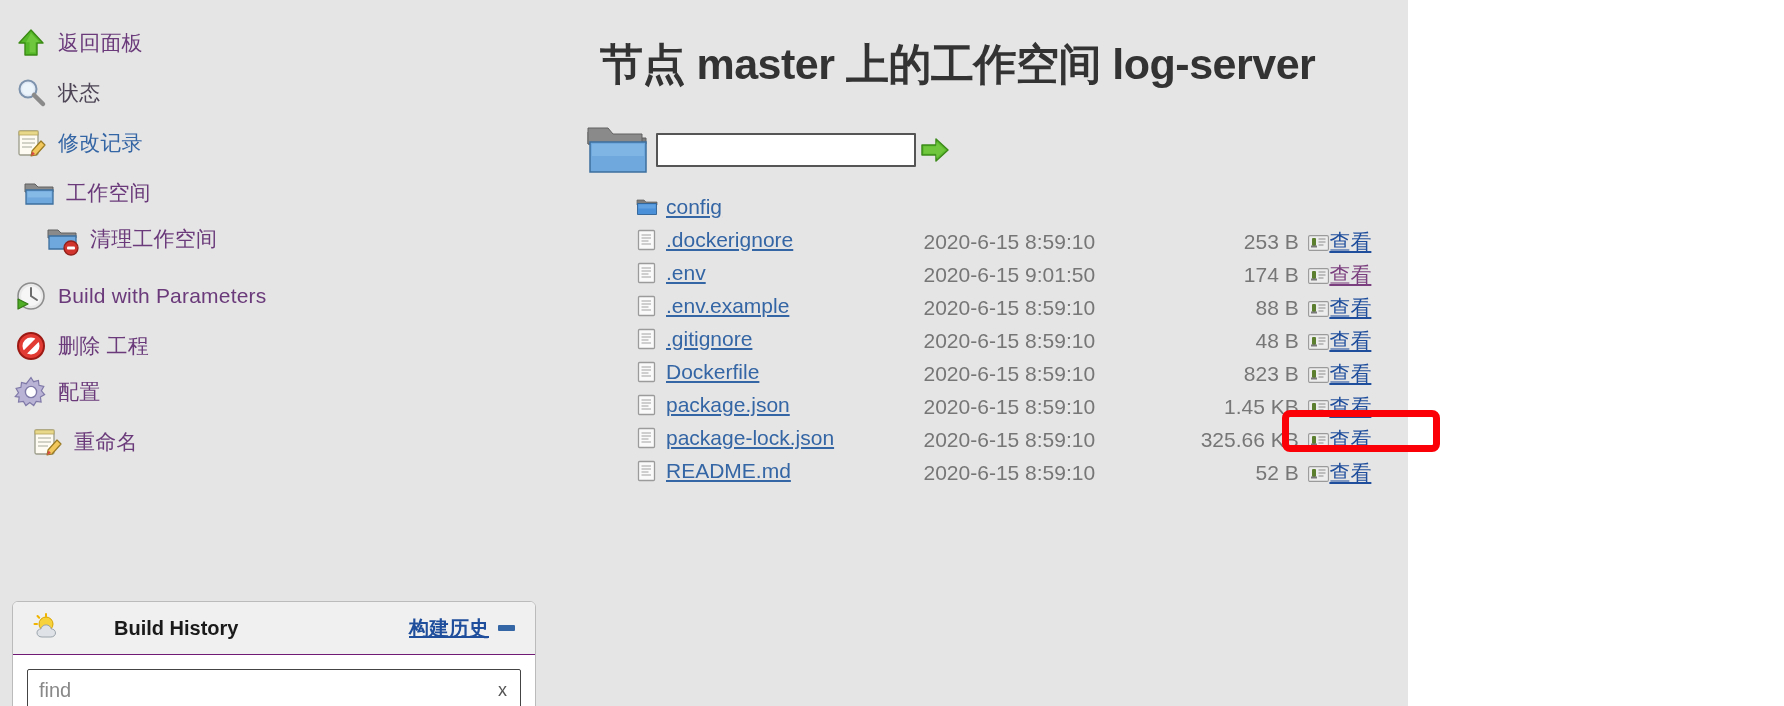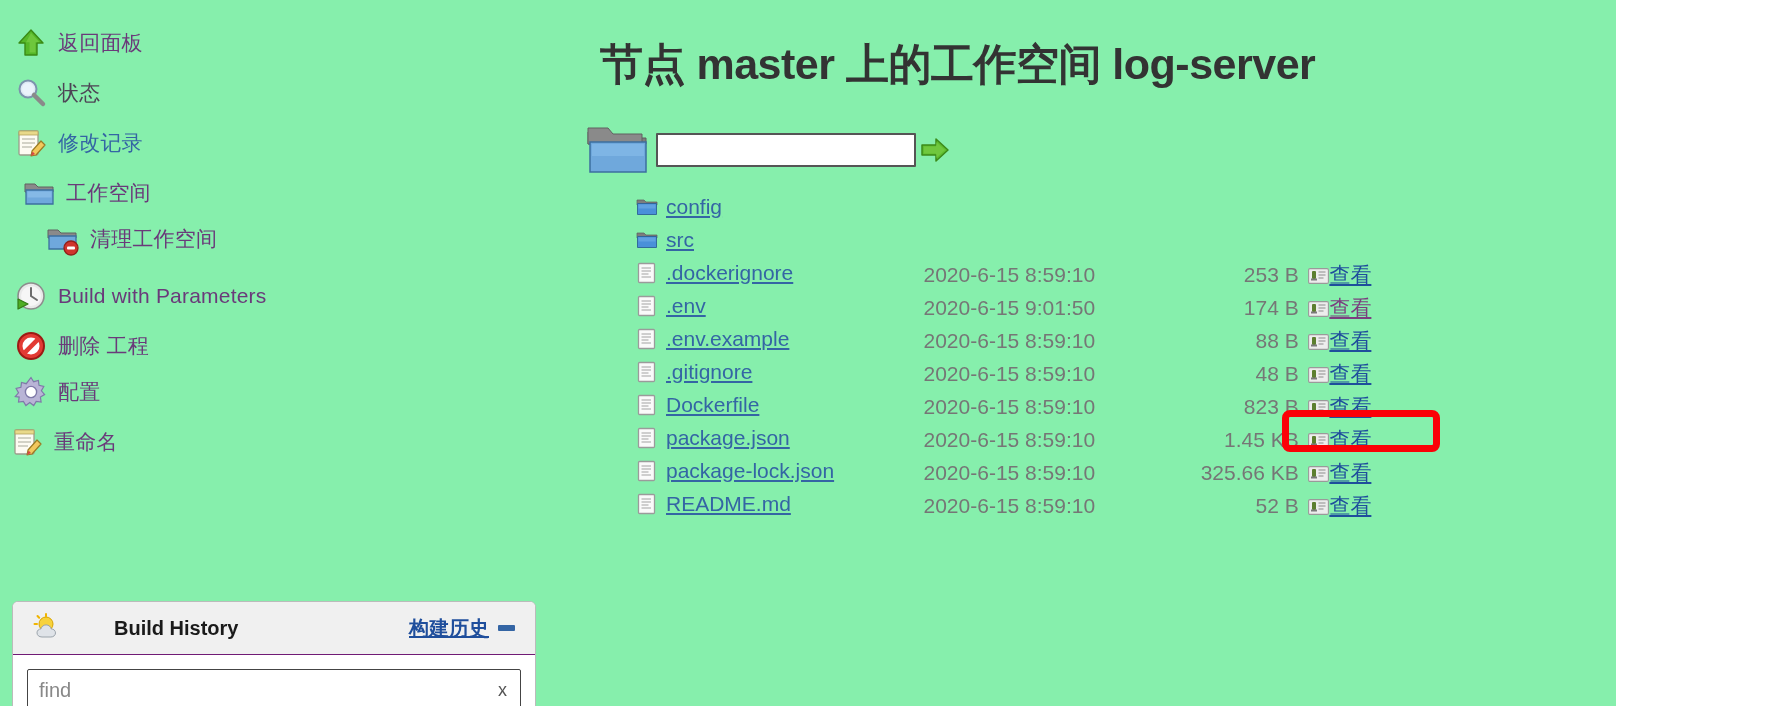--- a/index.html
+++ b/index.html
@@ -7,23 +7,23 @@
     padding: 0;
     background: #ffffff;
     width: 1784px;
     height: 706px;
     overflow: hidden;
     font-family: "Liberation Sans", sans-serif;
   }
 
   #root {
     position: relative;
-    width: 1616px;
+    width: 1408px;
     height: 706px;
-    background: #86efac;
+    background: #e5e5e5;
     text-decoration: underline;
   }
 
   
   #sidebar {
     position: absolute;
     left: 0;
     top: 0;
     width: 600px;
     height: 706px;
@@ -307,21 +307,21 @@
           <span class="ticon">
             <svg viewBox="0 0 34 34">
               <g fill="#b9b4d6" stroke="#7f79a8" stroke-width="1.2">
                 <path d="M17 2.5l2.6 4.2 4.8-1.3 .6 4.9 4.8 1.2-2.4 4.3 3.2 3.8-4.2 2.5 .7 4.9-4.9-.6-2.5 4.2-3.9-3-3.9 3-2.5-4.2-4.9 .6 .7-4.9L1.3 21.6 4.5 17.8 2.1 13.5l4.8-1.2 .6-4.9 4.8 1.3z"></path>
               </g>
               <circle cx="17" cy="17" r="5.6" fill="#ffffff" stroke="#7f79a8" stroke-width="1.4"></circle>
             </svg>
           </span>
           <span class="tlabel link-visited">配置</span>
         </div>
-        <div class="task" style="left: 10px; top: 425px;">
+        <div class="task" style="left: 30px; top: 425px;">
           <span class="ticon">
             <svg viewBox="0 0 34 34">
               <rect x="5" y="5" width="19" height="24" rx="1.5" fill="#fdfbf2" stroke="#9c9c8a" stroke-width="1.3"></rect>
               <rect x="5" y="5" width="19" height="4" fill="#e8d98a" stroke="#b3a45d" stroke-width=".8"></rect>
               <g stroke="#b8b8a8" stroke-width="1.2">
                 <line x1="8" y1="13" x2="21" y2="13"></line>
                 <line x1="8" y1="17" x2="21" y2="17"></line>
                 <line x1="8" y1="21" x2="18" y2="21"></line>
               </g>
               <path d="M18 25 L27 15 L31 19 L22 29 L17 30 Z" fill="#f2c85c" stroke="#9a7b24" stroke-width="1.2" stroke-linejoin="round"></path>
@@ -393,34 +393,20 @@
                 <a href="#">config</a>
               </span></td>
             <td class="c-date"></td>
             <td class="c-size"></td>
             <td class="c-viewicon"></td>
             <td class="c-view"></td>
           </tr>
           <tr>
             <td class="c-name"><span class="fname">
                 <span class="ico"><svg viewBox="0 0 22 22">
-                    <path d="M1 4h7l2 2h11v3H1z" fill="#7d7d7d" stroke="#5d5d5d" stroke-width=".7"></path>
-                    <path d="M1.5 7.5h19v11h-19z" fill="#4a90d9" stroke="#2c6196" stroke-width=".9"></path>
-                    <path d="M2.5 8.5h17v4h-17z" fill="#6aa8e4" opacity=".7"></path>
-                  </svg></span>
-                <a href="#">src</a>
-              </span></td>
-            <td class="c-date"></td>
-            <td class="c-size"></td>
-            <td class="c-viewicon"></td>
-            <td class="c-view"></td>
-          </tr>
-          <tr>
-            <td class="c-name"><span class="fname">
-                <span class="ico"><svg viewBox="0 0 22 22">
                     <rect x="2.5" y="1.5" width="16" height="19" rx="1" fill="#fafafa" stroke="#9b9b9b" stroke-width="1.3"></rect>
                     <g stroke="#b6b6b6" stroke-width="1.3">
                       <line x1="5.5" y1="6" x2="15" y2="6"></line>
                       <line x1="5.5" y1="9" x2="15" y2="9"></line>
                       <line x1="5.5" y1="12" x2="12.5" y2="12"></line>
                       <line x1="5.5" y1="15" x2="15" y2="15"></line>
                     </g>
                   </svg></span>
                 <a href="#">.dockerignore</a>
               </span></td>

